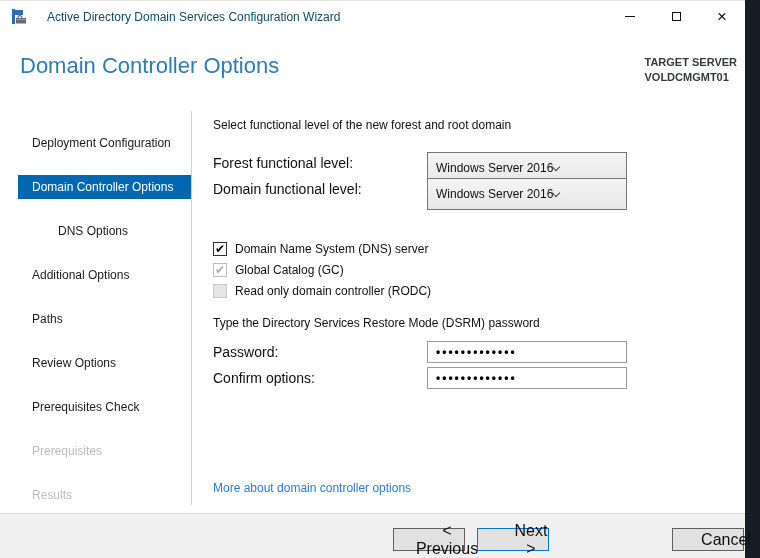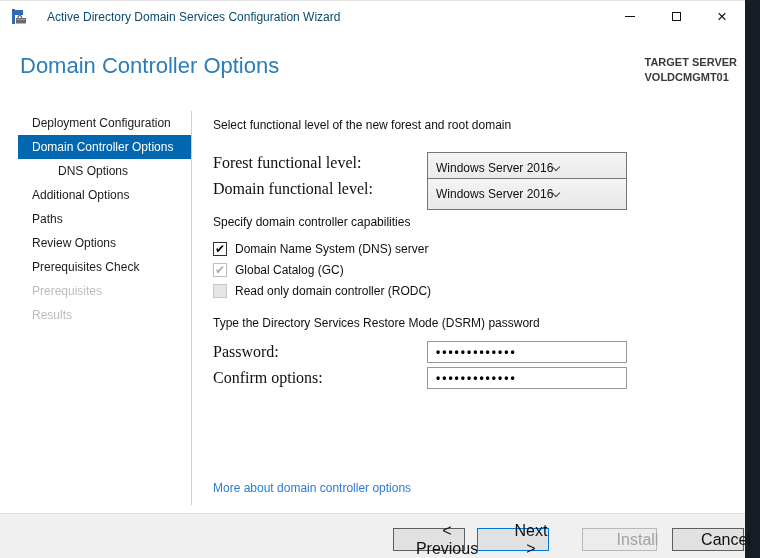--- a/index.html
+++ b/index.html
@@ -21,28 +21,28 @@
   .win-controls { position:absolute; right:0; top:0; height:31px; display:flex; }
   .win-btn { width:46px; height:31px; display:flex; align-items:center; justify-content:center; color:#111; cursor:default; }
   .glyph-min { width:10px; height:1px; background:#111; }
   .glyph-max { width:9px; height:9px; border:1px solid #111; }
   .glyph-close { font-size:17px; line-height:1; font-weight:400; }
   
   .header-title { position:absolute; left:20px; top:52px; font-size:22px; font-weight:300; color:#2b7cb8; }
   .target-block { position:absolute; right:8px; top:54px; font-size:11px; font-weight:bold; color:#37393b; line-height:15px; }
   
   .sidebar { position:absolute; left:18px; top:110px; width:173px; }
-  .side-item { height:24px; line-height:24px; padding-left:14px; font-size:12px; color:#1b1b1b; white-space:nowrap; cursor:default; }
+  .side-item { height:24px; line-height:24px; padding-left:14px; font-size:12px; color:#1b1b1b; white-space:nowrap; cursor:default;margin-top:20px; }
   .side-item.indent { padding-left:40px; }
   .side-item.selected { background:#0067b0; color:#ffffff; }
   .side-item.disabled { color:#bcbcbc; }
   .separator-v { position:absolute; left:191px; top:110px; width:1px; height:394px; background:#cfcfcf; }
   
   .sec-heading { position:absolute; left:213px; font-size:12px; color:#101010; white-space:nowrap; }
-  .row-label { position:absolute; left:213px; height:22px; display:flex; align-items:center; font-size:16px; color:#101010; white-space:nowrap;font-family:Liberation Serif, serif; }
+  .row-label { position:absolute; left:213px; height:22px; display:flex; align-items:center; font-size:14px; color:#101010; white-space:nowrap; }
   .ctrl { position:absolute; left:427px; width:200px; height:22px; }
   .dropdown {
     background:linear-gradient(#f4f4f4,#e8e8e8);
     border:1px solid #767676;
     display:flex; align-items:center; justify-content:flex-start;
     padding:15px 8px; font-size:12px; color:#101010; cursor:default;
   }
   .chevron { width:6px; height:6px; border-right:1px solid #444; border-bottom:1px solid #444; transform:rotate(45deg); margin-top:-3px; }
   .pwfield {
     background:#fff; border:1px solid #999;
@@ -121,21 +121,20 @@
     <span>Windows Server 2016</span>
     <span class="chevron"></span>
   </div>
 
   <div class="row-label" style="top:177px;">Domain functional level:</div>
   <div class="ctrl dropdown" style="top:177px;">
     <span>Windows Server 2016</span>
     <span class="chevron"></span>
   </div>
 
-  <div class="sec-heading" style="top:214px;">Specify domain controller capabilities</div>
 
   <div class="cbrow" style="top:240px;">
     <span class="cb on">
         <span>✔</span>
       </span>
     <span>Domain Name System (DNS) server</span>
   </div>
   <div class="cbrow" style="top:261px;">
     <span class="cb on-dis">
         <span>✔</span>
@@ -153,17 +152,16 @@
   <div class="ctrl pwfield" style="top:340px;">•••••••••••••</div>
 
   <div class="row-label" style="top:366px;">Confirm options:</div>
   <div class="ctrl pwfield" style="top:366px;">•••••••••••••</div>
 
   <div class="more-link">More about domain controller options</div>
 
   <div class="footer">
     <button class="btn btn-prev">&lt; Previous</button>
     <button class="btn btn-next">Next &gt;</button>
-    <button class="btn btn-install">Install</button>
     <button class="btn btn-cancel">Cancel</button>
   </div>
 
 </div>
 
 </body></html>

